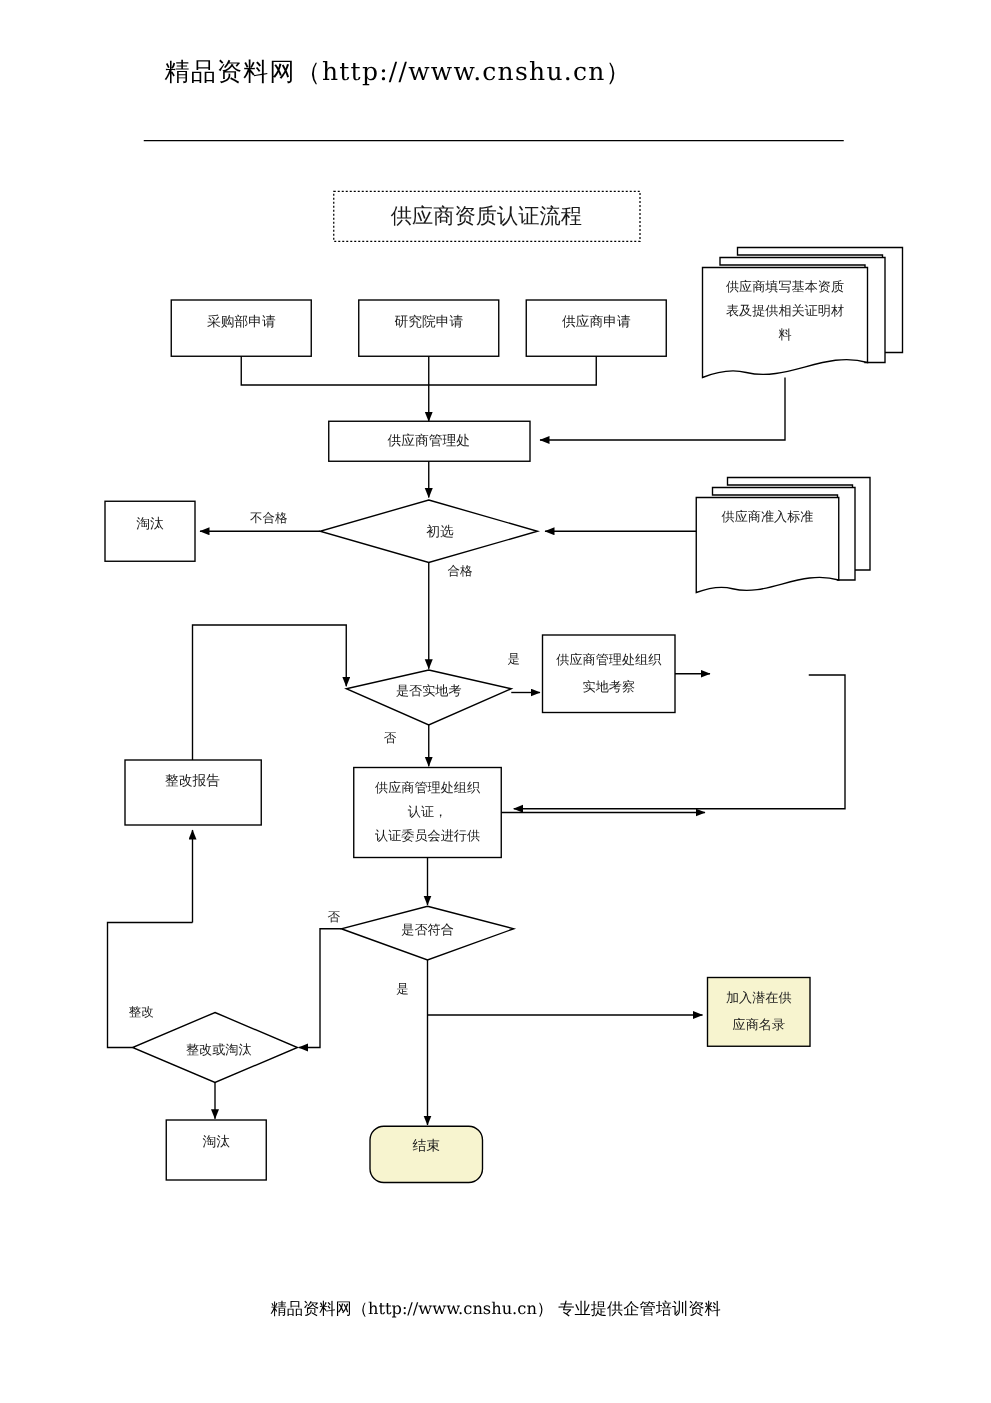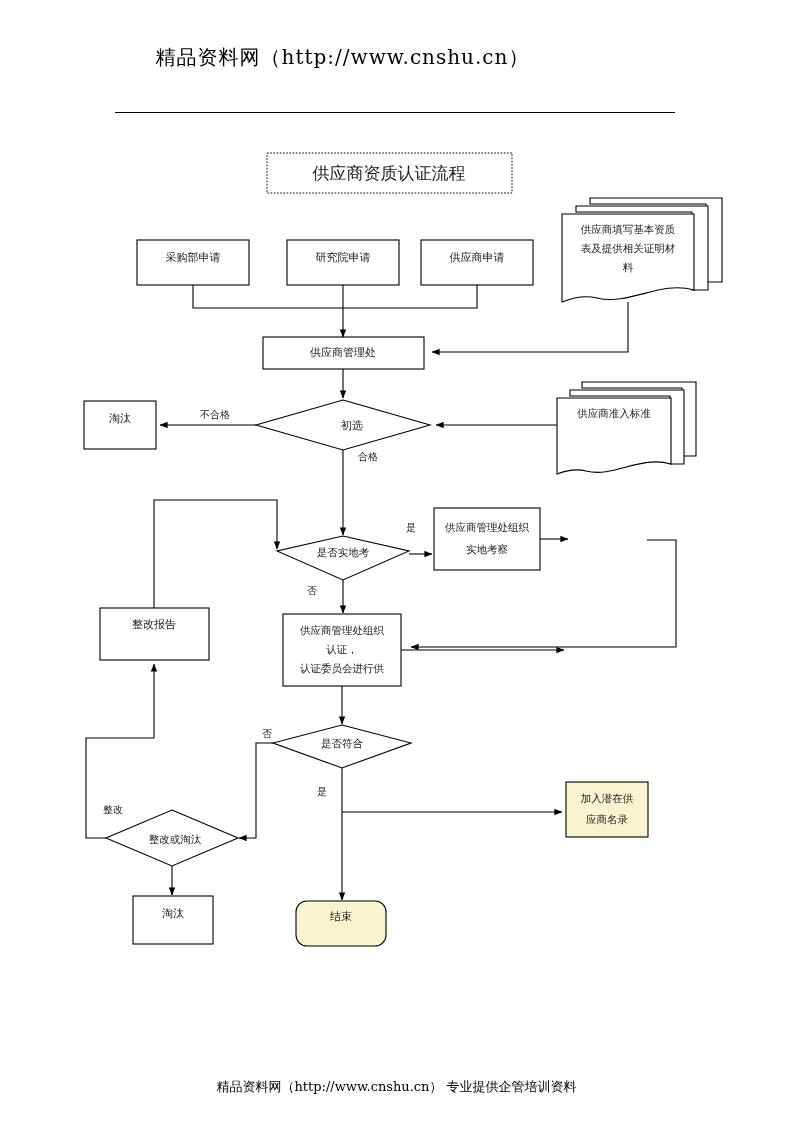--- a/index.html
+++ b/index.html
@@ -1,22 +1,22 @@
 <!DOCTYPE html>
 <html><head>
 <meta charset="utf-8">
 <style>
   html,body{margin:0;padding:0;background:#ffffff;}
   body{width:793px;height:1122px;position:relative;font-family:"DejaVu Sans","Liberation Sans",sans-serif;color:#000;}
   .page{position:relative;width:793px;height:1122px;overflow:hidden;background:#fff;}
-  .hdr{position:absolute;left:0;top:42px;width:637px;text-align:center;padding-left:24px;}
+  .hdr{position:absolute;left:0;top:42px;width:637px;text-align:center;}
   .hdr-l1{font-family:"DejaVu Serif","Liberation Serif",serif;font-size:20px;letter-spacing:1px;line-height:30px;}
   .hdr-l2{font-family:"DejaVu Serif","Liberation Serif",serif;font-size:19px;letter-spacing:1px;line-height:30px;}
   .hdr-rule{position:absolute;left:115px;top:112px;width:560px;height:0;border-top:1.6px solid #000;}
-  .ftr{position:absolute;left:0;top:1038px;width:793px;text-align:center;font-family:"DejaVu Serif","Liberation Serif",serif;font-size:13px;margin-top:40px;}
+  .ftr{position:absolute;left:0;top:1038px;width:793px;text-align:center;font-family:"DejaVu Serif","Liberation Serif",serif;font-size:13px;}
   svg.flow{position:absolute;left:0;top:130px;}
   .nodetext{font-family:"DejaVu Sans","Liberation Sans",sans-serif;font-size:11px;fill:#1a1a1a;text-anchor:middle;dominant-baseline:middle;}
   .nodetext.sm{font-size:10.5px;}
   .edgelabel{font-family:"DejaVu Sans","Liberation Sans",sans-serif;font-size:10px;fill:#1a1a1a;text-anchor:middle;dominant-baseline:middle;}
   .titletext{font-family:"DejaVu Serif","Liberation Serif",serif;font-size:17px;fill:#1a1a1a;text-anchor:middle;dominant-baseline:middle;}
   .shape{fill:#ffffff;stroke:#000000;stroke-width:1.1;}
   .shape.yellow{fill:#f7f4cf;}
   .shape.dotted{fill:#ffffff;stroke:#000;stroke-width:1;stroke-dasharray:1.6 1.6;}
   .ln{stroke:#000000;stroke-width:1.1;fill:none;}
 </style>

